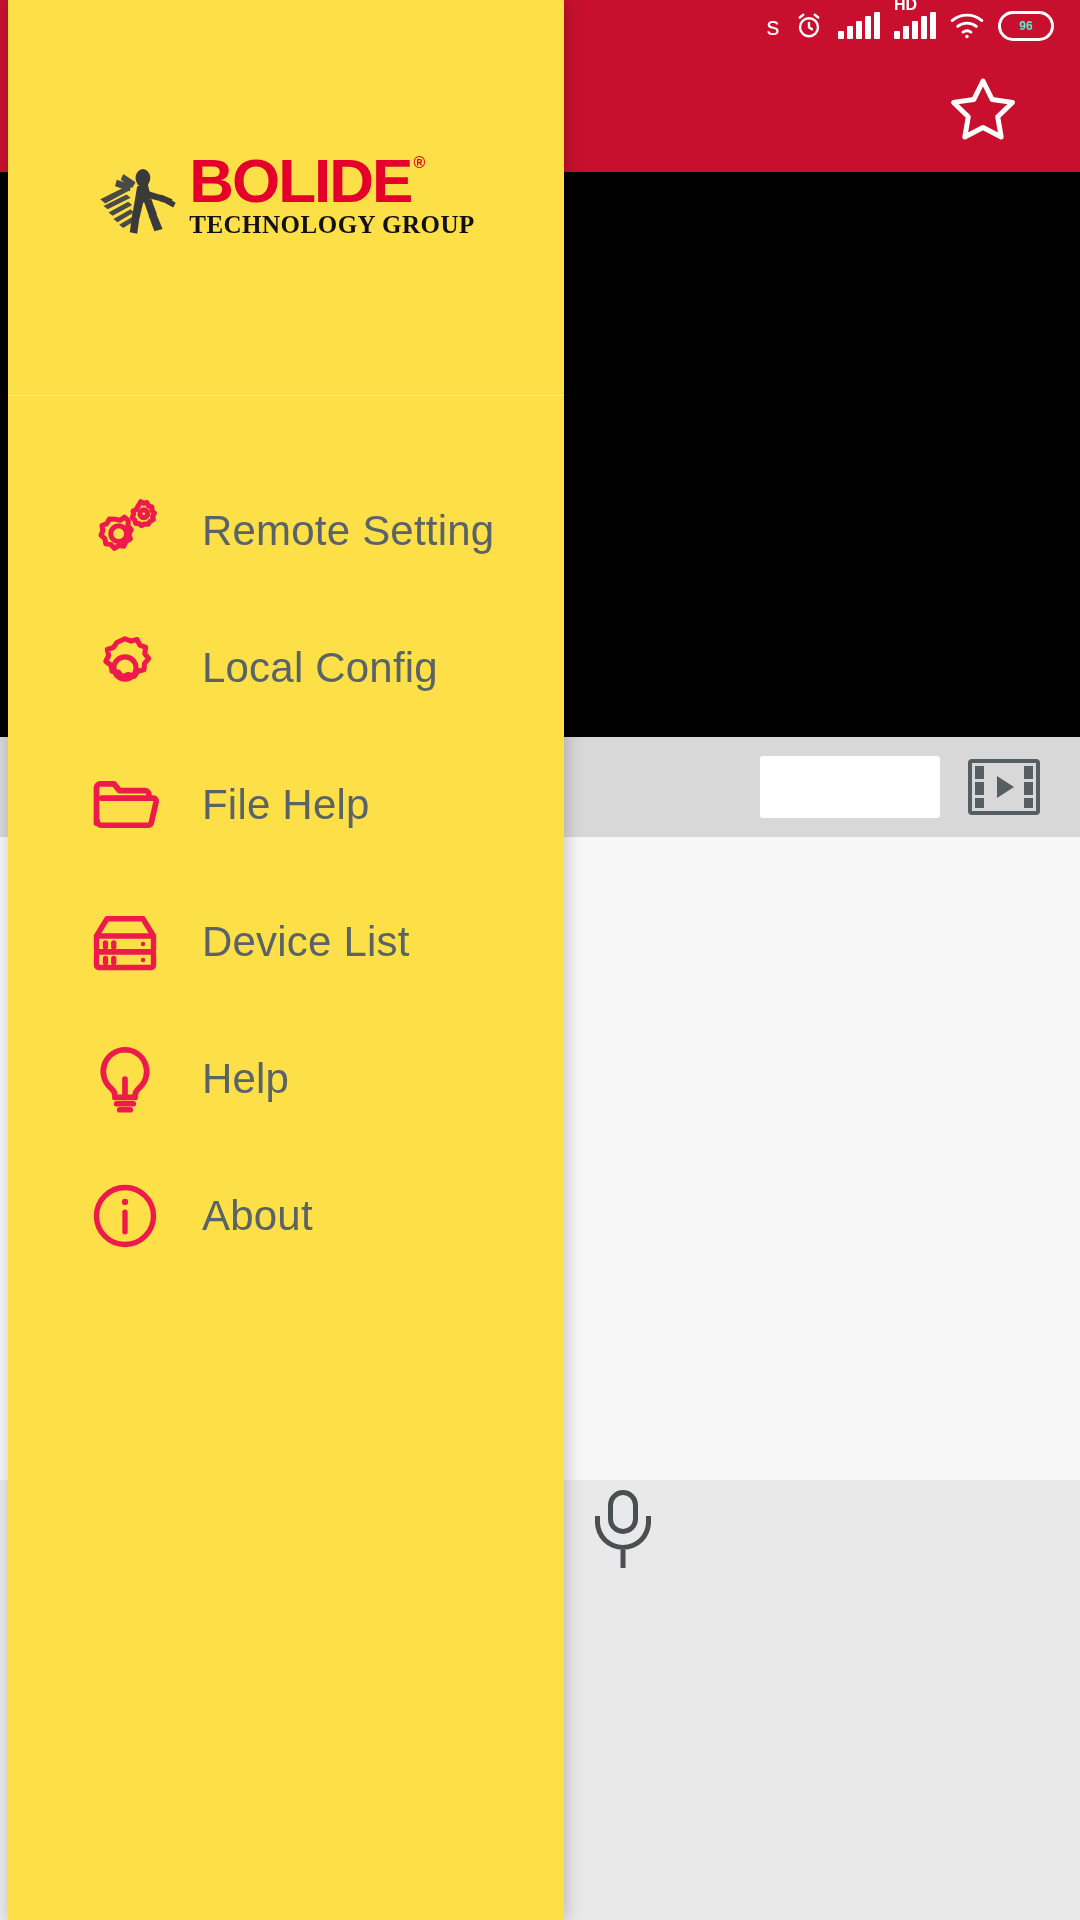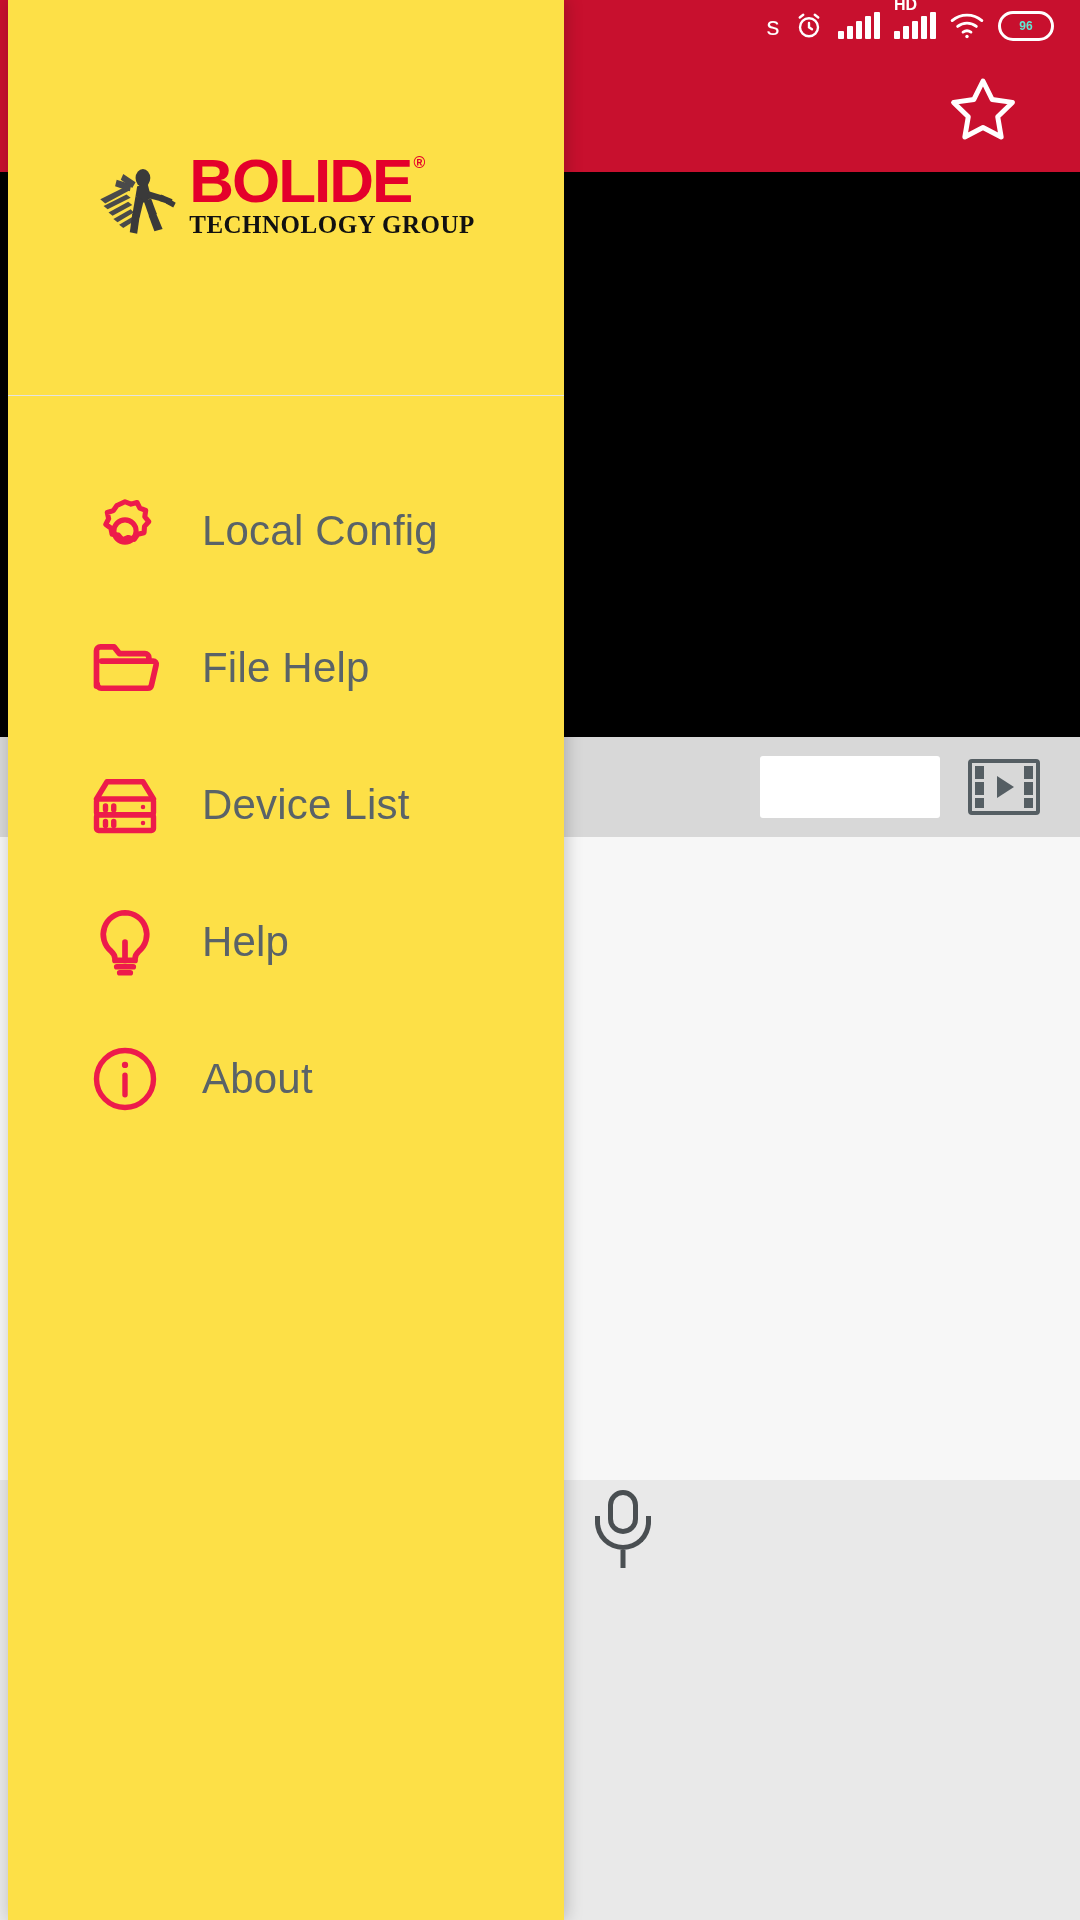--- a/index.html
+++ b/index.html
@@ -268,20 +268,31 @@
             <span>BOLIDE</span>
             <span class="logo-reg">®</span>
           </div>
           <div class="logo-sub">TECHNOLOGY GROUP</div>
         </div>
       </div>
     </div>
 
     <div class="menu">
 
+      <div class="menu-item">
+        <span class="menu-icon">
+          <svg width="78" height="78" viewBox="0 0 52 52" fill="none" stroke="#ED1B4B" stroke-width="3.4" stroke-linejoin="round">
+            <path d="M36.5 6.5l1.9 1.1 2.1-.6 1.3 2.3 2.1.6.1 2.6 1.6 1.5-1.2 2.3.5 2.1-2.3 1.2-1.1 1.9-2.6-.2-1.8 1.2-1.8-1.5-2.2-.1-.6-2.3-1.7-1.5.9-2.2-.3-2.2 2.1-1 1-2z"></path>
+            <circle cx="38.5" cy="14.5" r="2.6"></circle>
+            <path d="M19.5 18.2l3.4.6 2.7-2 2.6 2.3-.3 3.4 2.3 2.6-1.6 3 1 3.3-3 1.6-1.4 3.1-3.4-.4-2.9 1.8-2.3-2.5-3.4-.5-.6-3.4-2.6-2.2 1.3-3.2-.7-3.3 3.2-1.3 1.7-3z"></path>
+            <circle cx="21.8" cy="27.8" r="5.3"></circle>
+          </svg>
+        </span>
+        <span class="menu-label">Remote Setting</span>
+      </div>
 
       <div class="menu-item">
         <span class="menu-icon">
           <svg width="78" height="78" viewBox="0 0 52 52" fill="none" stroke="#ED1B4B" stroke-width="3.4" stroke-linejoin="round">
             <path d="M26 6.5l4 1.6 4-1.1 1.9 3.8 3.9 1.5-.6 4.2 2.6 3.3-2.8 3.1-.3 4.2-4.1 1-2.4 3.5-4-1.3-3.9 1.6-2.7-3.2-4.2-.5-.8-4.1-3.4-2.5 1.9-3.8-.9-4.1 4-1.3 2.4-3.4z"></path>
             <circle cx="26" cy="26" r="7.4"></circle>
           </svg>
         </span>
         <span class="menu-label">Local Config</span>
       </div>

